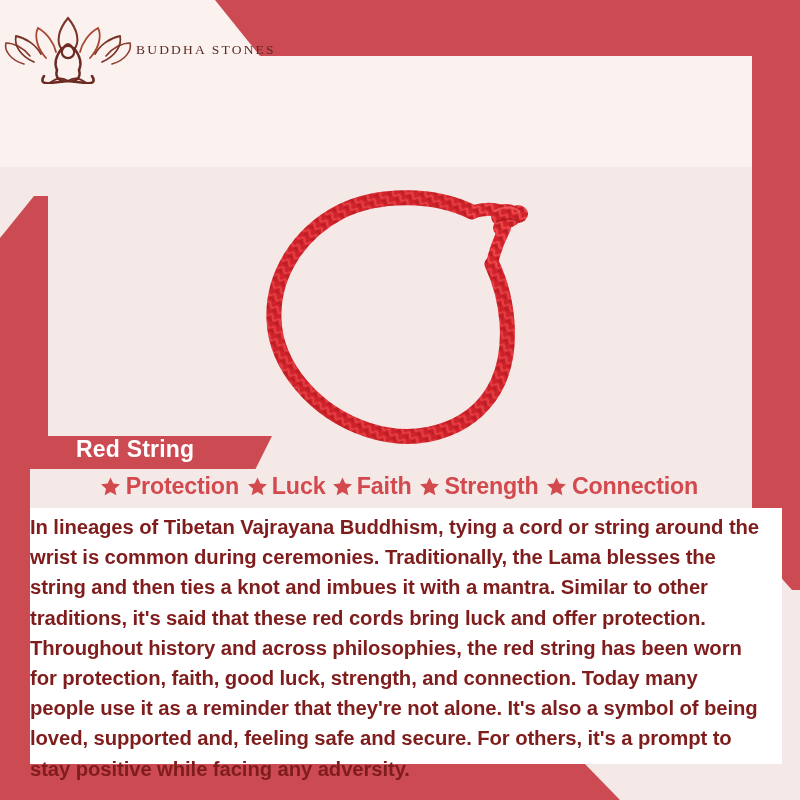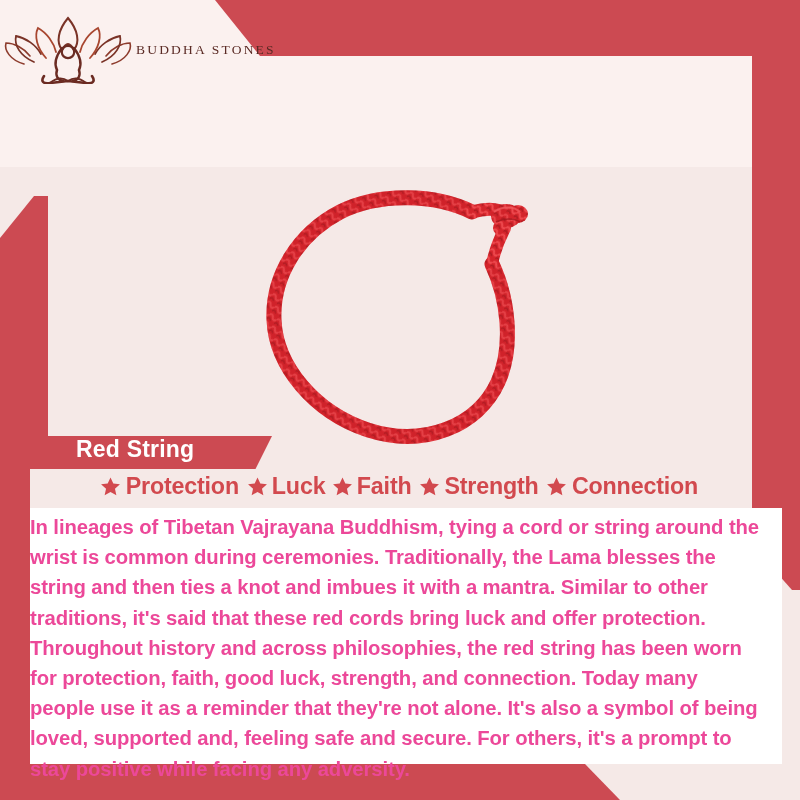--- a/index.html
+++ b/index.html
@@ -179,21 +179,21 @@
     width: 752px; height: 256px;
     background: #ffffff;
     box-sizing: border-box;
     padding: 4px 22px 0 0;
   }
   .copy-text {
     font-family: "Liberation Sans Narrow", "Liberation Sans", sans-serif;
     font-weight: 700;
     font-size: 20.3px;
     line-height: 30.2px;
-    color: #ec4899;
+    color: #7f1d1d;
     margin: 0;
     text-align: left;
     letter-spacing: -0.1px;
   }
 </style>
 </head>
 <body>
 
 <div id="poster">
 

